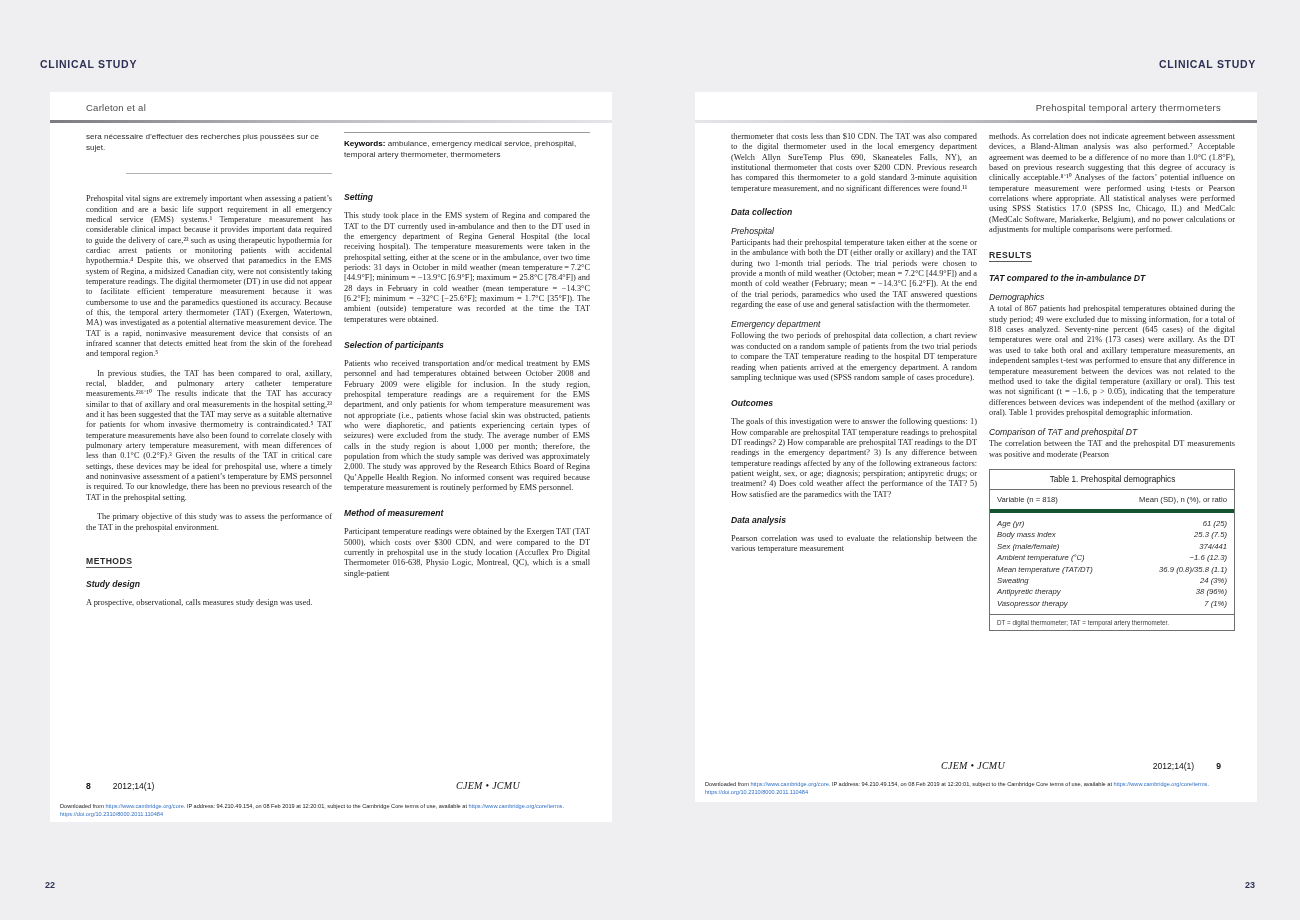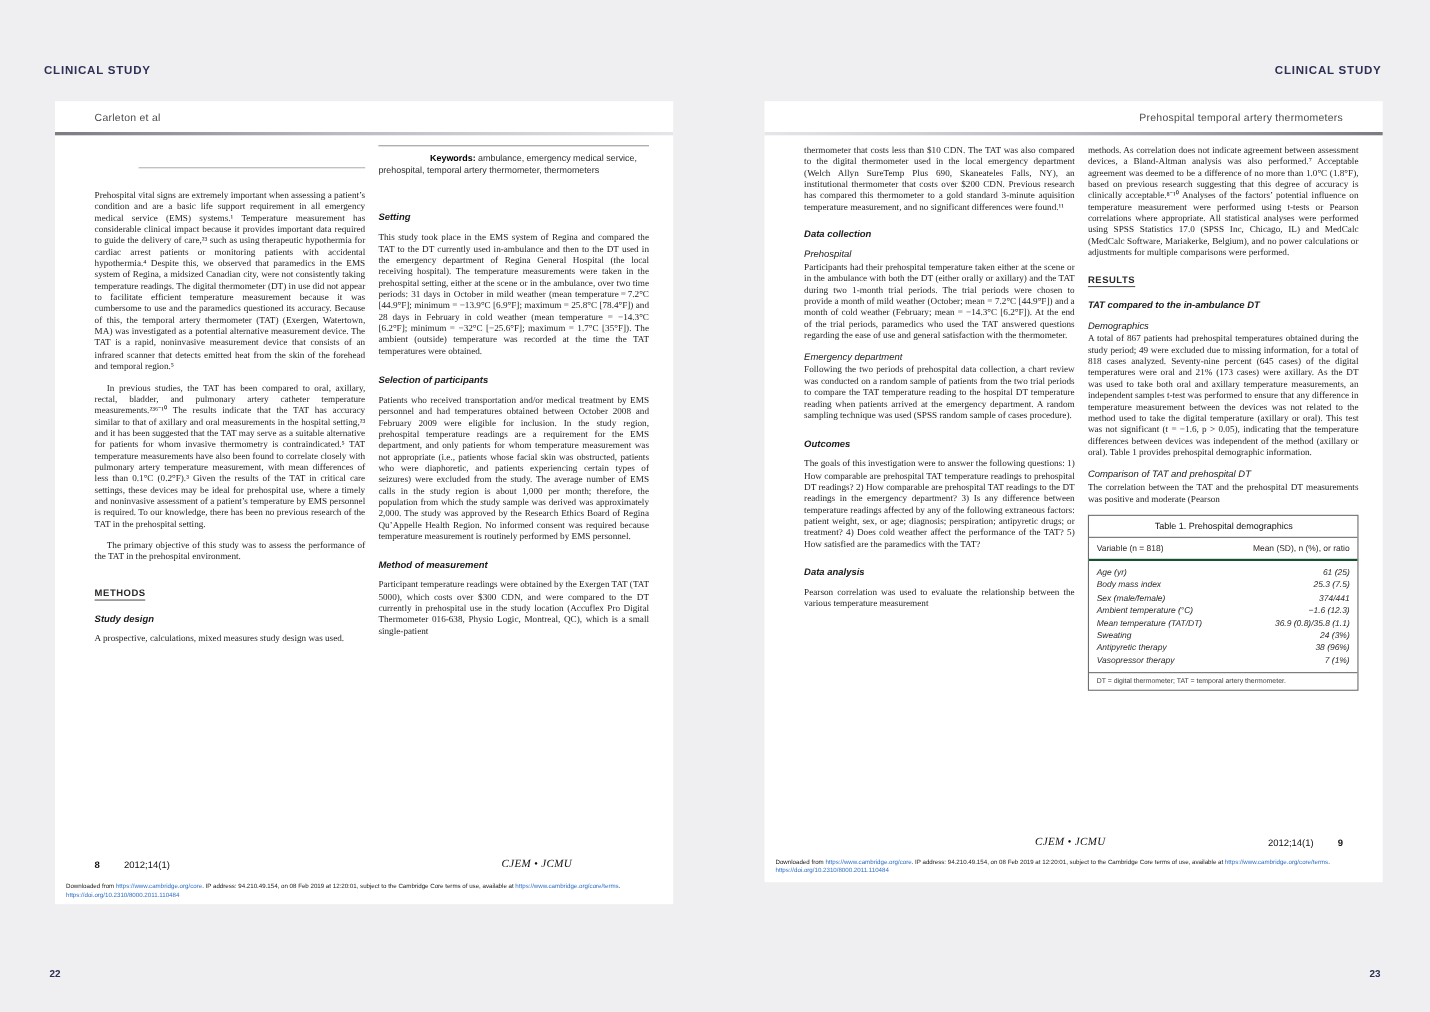--- a/index.html
+++ b/index.html
@@ -53,21 +53,21 @@
     -webkit-hyphens:auto;hyphens:auto;
     margin-bottom:9px;
   }
   .body-txt.ind{text-indent:11px;}
 
   .kw{
     font-family:"Liberation Sans", sans-serif;
     font-size:8.1px;line-height:10.6px;color:#2d2d2d;
     border-top:1px solid #9b9b9b;padding-top:6px;
   }
-  .kw b{color:#000;margin-left:47px;}
+  .kw b{color:#000;}
   .abs-fr{
     font-family:"Liberation Sans", sans-serif;
     font-size:8.1px;line-height:10.6px;color:#2d2d2d;
   }
   .sep{
     height:1px;background:#b2b2b2;margin:20px 0 0 40px;
   }
 
   
   h2.sec{
@@ -93,21 +93,21 @@
     font-family:"Liberation Sans", sans-serif;
     color:#2b2b2b;margin-top:6px;width:100%;box-sizing:border-box;
     background:#fff;
   }
   .tbl .cap{
     font-weight:normal;font-size:8.2px;padding:5px 6px 5px 7px;
     border-bottom:1px solid #6f6f6f;color:#111;text-align:center;
   }
   .tbl .hdr{
     display:flex;font-size:7.7px;padding:5px 7px 5px 7px;
-    border-bottom:2px solid #14532d;
+    border-bottom:4px solid #14532d;
   }
   .tbl .hdr .c1{flex:1;}
   .tbl .hdr .c2{text-align:right;padding-left:23px;}
   .tbl .rows{padding:5px 7px 5px 7px;border-bottom:1px solid #6f6f6f;font-style:italic;}
   .tbl .row{display:flex;font-size:7.7px;line-height:11.4px;}
   .tbl .row .c1{flex:1;}
   .tbl .row .c2{text-align:right;min-width:92px;}
   .tbl .foot{font-size:6.3px;padding:4px 7px 4px 7px;color:#3a3a3a;}
 
   
@@ -144,29 +144,30 @@
   <div class="banner l">CLINICAL STUDY</div>
   <div class="banner r">CLINICAL STUDY</div>
 
   <div class="page left">
     <div class="runhead l">Carleton et al</div>
     <div class="rule l"></div>
 
     <div class="cols">
 
       <div class="col a">
+        <p class="abs-fr">sera nécessaire d’effectuer des recherches plus poussées sur ce sujet.</p>
         <div class="sep"></div>
         <div style="height:20px"></div>
         <p class="body-txt">Prehospital vital signs are extremely important when assessing a patient’s condition and are a basic life support requirement in all emergency medical service (EMS) systems.¹ Temperature measurement has considerable clinical impact because it provides important data required to guide the delivery of care,²³ such as using therapeutic hypothermia for cardiac arrest patients or monitoring patients with accidental hypothermia.⁴ Despite this, we observed that paramedics in the EMS system of Regina, a midsized Canadian city, were not consistently taking temperature readings. The digital thermometer (DT) in use did not appear to facilitate efficient temperature measurement because it was cumbersome to use and the paramedics questioned its accuracy. Because of this, the temporal artery thermometer (TAT) (Exergen, Watertown, MA) was investigated as a potential alternative measurement device. The TAT is a rapid, noninvasive measurement device that consists of an infrared scanner that detects emitted heat from the skin of the forehead and temporal region.⁵</p>
         <p class="body-txt ind">In previous studies, the TAT has been compared to oral, axillary, rectal, bladder, and pulmonary artery catheter temperature measurements.²³⁶⁻¹⁰ The results indicate that the TAT has accuracy similar to that of axillary and oral measurements in the hospital setting,²³ and it has been suggested that the TAT may serve as a suitable alternative for patients for whom invasive thermometry is contraindicated.⁵ TAT temperature measurements have also been found to correlate closely with pulmonary artery temperature measurement, with mean differences of less than 0.1°C (0.2°F).³ Given the results of the TAT in critical care settings, these devices may be ideal for prehospital use, where a timely and noninvasive assessment of a patient’s temperature by EMS personnel is required. To our knowledge, there has been no previous research of the TAT in the prehospital setting.</p>
         <p class="body-txt ind">The primary objective of this study was to assess the performance of the TAT in the prehospital environment.</p>
         <div style="height:8px"></div>
         <h2 class="sec">METHODS</h2>
         <h3 class="sub">Study design</h3>
-        <p class="body-txt">A prospective, calculations, mixed measures study design was used.</p>
+        <p class="body-txt">A prospective, observational, calls measures study design was used.</p>
       </div>
 
       <div class="col b">
         <p class="kw"><b>Keywords:</b><span> ambulance, emergency medical service, prehospital, temporal artery thermometer, thermometers</span></p>
         <div style="height:30px"></div>
         <h3 class="sub">Setting</h3>
         <p class="body-txt">This study took place in the EMS system of Regina and compared the TAT to the DT currently used in-ambulance and then to the DT used in the emergency department of Regina General Hospital (the local receiving hospital). The temperature measurements were taken in the prehospital setting, either at the scene or in the ambulance, over two time periods: 31 days in October in mild weather (mean temperature = 7.2°C [44.9°F]; minimum = −13.9°C [6.9°F]; maximum = 25.8°C [78.4°F]) and 28 days in February in cold weather (mean temperature = −14.3°C [6.2°F]; minimum = −32°C [−25.6°F]; maximum = 1.7°C [35°F]). The ambient (outside) temperature was recorded at the time the TAT temperatures were obtained.</p>
         <div style="height:4px"></div>
         <h3 class="sub">Selection of participants</h3>
         <p class="body-txt">Patients who received transportation and/or medical treatment by EMS personnel and had temperatures obtained between October 2008 and February 2009 were eligible for inclusion. In the study region, prehospital temperature readings are a requirement for the EMS department, and only patients for whom temperature measurement was not appropriate (i.e., patients whose facial skin was obstructed, patients who were diaphoretic, and patients experiencing certain types of seizures) were excluded from the study. The average number of EMS calls in the study region is about 1,000 per month; therefore, the population from which the study sample was derived was approximately 2,000. The study was approved by the Research Ethics Board of Regina Qu’Appelle Health Region. No informed consent was required because temperature measurement is routinely performed by EMS personnel.</p>

